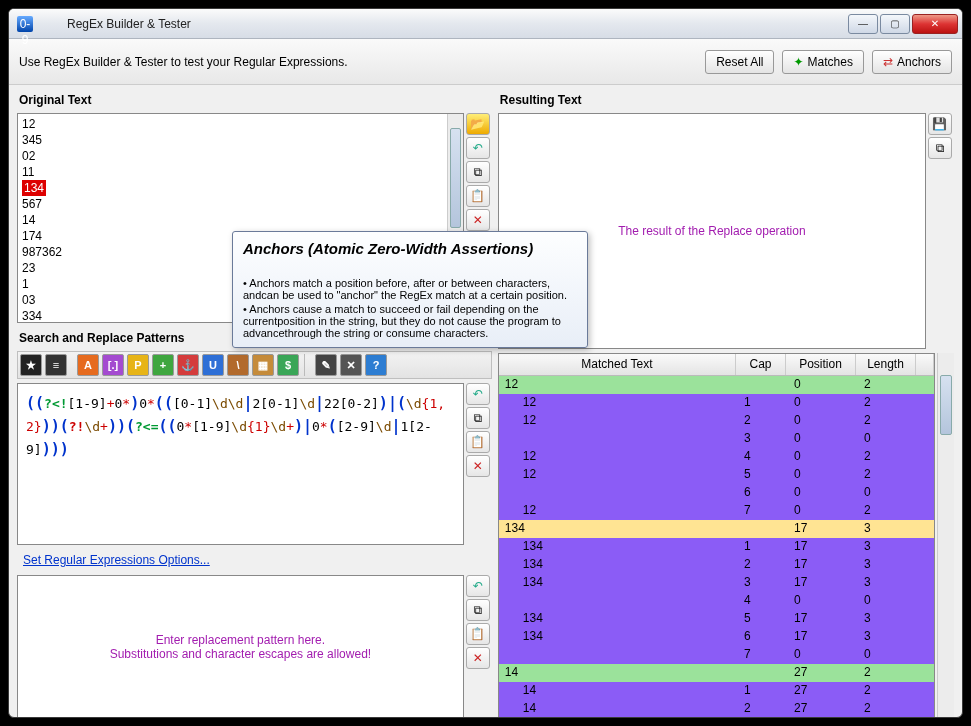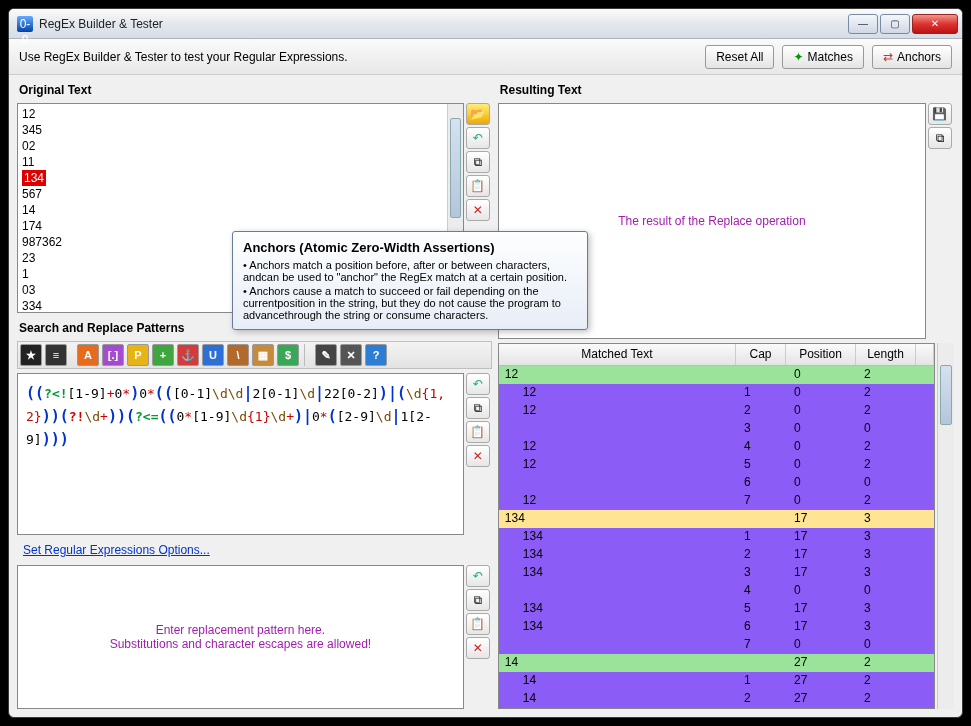--- a/index.html
+++ b/index.html
@@ -29,34 +29,34 @@
   padding: 0 4px;
   border-bottom: 1px solid #aeb5bf;
 }
 .titlebar .app-icon {
   width: 16px; height: 16px;
   margin: 0 6px 0 4px;
   background: linear-gradient(#6af, #04a);
   border-radius: 2px;
   font-size: 12px; color:#fff; text-align:center; line-height:16px;
 }
-.titlebar .title { flex:1; color:#222; }
+.titlebar .title { flex:1; color:#222;margin-left:28px; }
 .win-btns { display:flex; }
 .win-btn {
   width: 30px; height: 20px;
   margin-left: 2px;
   border:1px solid #7a8aa0;
   border-radius: 3px;
   background: linear-gradient(#f4f7fb,#cfd8e6);
   display:flex; align-items:center; justify-content:center;
   font-size:10px; color:#333;
 }
 .win-btn.close { width:46px; background: linear-gradient(#e98,#d33 50%, #b11); color:#fff; border-color:#922;}
 .topbar {
-  height: 36px;
+  height: 46px;
   display:flex; align-items:center;
   padding: 0 10px;
   gap: 8px;
   background: linear-gradient(#fafafa,#e8e8e8);
   border-bottom:1px solid #ccc;
   justify-content:flex-end;
 }
 .topbar .spacer { flex:1; }
 .btn {
   height: 24px;
@@ -167,21 +167,21 @@
   left: 223px; top: 222px;
   width: 356px;
   background: linear-gradient(#fdfeff, #e8eef7);
   border:1px solid #6a7a99;
   border-radius:3px;
   padding: 8px 10px;
   font-size:11px;
   box-shadow: 2px 2px 6px rgba(0,0,0,0.25);
   z-index: 50;
 }
-.tooltip b { font-size:13px; display:block; margin-bottom:4px;}
+.tooltip b { font-size:15px; display:block; margin-bottom:20px;font-style:italic;}
 .scroll-vis { position:absolute; right:0; top:0; bottom:0; width:16px; background:#ececec; border-left:1px solid #ccc;}
 .scroll-vis .thumb { position:absolute; left:2px; right:2px; border-radius:2px; background:linear-gradient(#d6e1f0,#b4c5dc); border:1px solid #8aa;}
 </style>
 </head>
 <body>
 
 <div class="window">
   <div class="titlebar">
     <div class="app-icon">0-9</div>
     <div class="title">RegEx Builder &amp; Tester</div>

